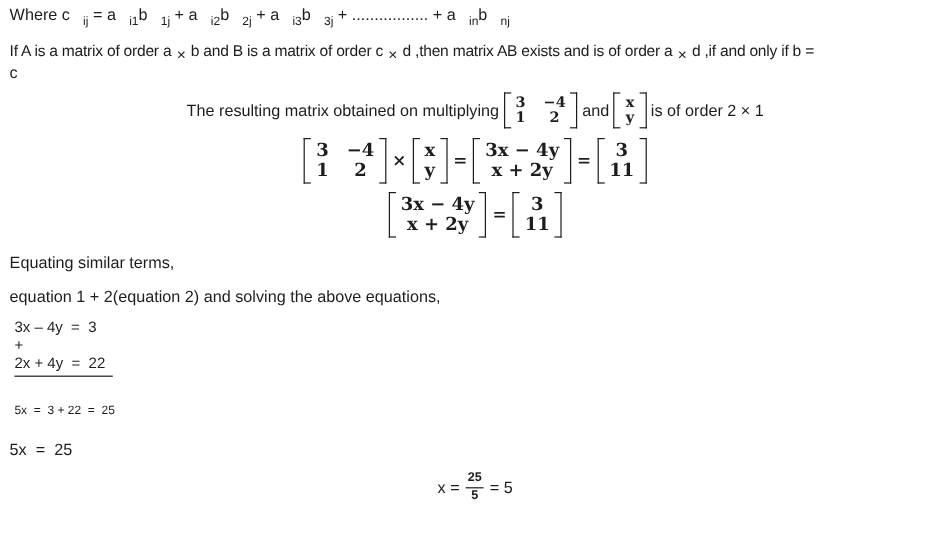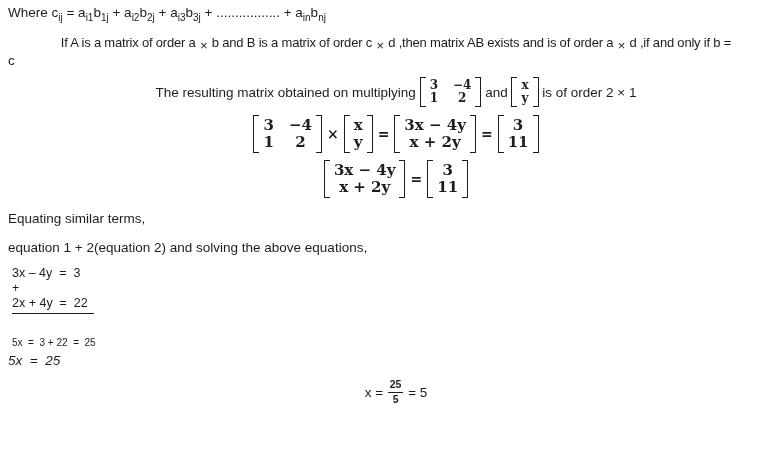--- a/index.html
+++ b/index.html
@@ -6,55 +6,55 @@
   .page {
     width:784px; height:454px; box-sizing:border-box;
     background:#ffffff; color:#1d1d1f;
     font-family:"Liberation Sans","DejaVu Sans",sans-serif;
     font-size:13.5px;
     padding:4px 0 0 8px;
     overflow:hidden;
     position:relative;
   }
   .row { white-space:pre; line-height:18px; }
-  sub { font-size:10px; line-height:0; }
+  sub { font-size:10px; line-height:0;margin-left:11px; }
   .lowx { position:relative; top:3px; display:inline-block; margin:0 1px; }
   .tight { letter-spacing:-0.2px; }
   .flexrow { display:flex; align-items:center; white-space:pre;justify-content:center; }
 
   
   .matrix { display:inline-flex; align-items:stretch;
             font-family:"DejaVu Serif","Liberation Serif",serif; font-weight:700; }
   .m-lg { font-size:15px; }
   .m-sm { font-size:12px; }
   .bl { width:5px; border:1.5px solid #1d1d1f; border-right:none; }
   .br { width:5px; border:1.5px solid #1d1d1f; border-left:none; }
   .cells { display:grid; align-content:center; justify-items:center;
            padding:2px 4px; line-height:1.12; }
   .g2 { grid-template-columns:auto auto; column-gap:15px; }
   .g1 { grid-template-columns:auto; }
   .op { font-family:"DejaVu Serif","Liberation Serif",serif; font-weight:700;
         font-size:14px; margin:0 5px; }
 
   
-  #r2  { margin-top:12px; font-size:13px;text-align:center; }
+  #r2  { margin-top:12px; font-size:13px; }
   #r3  { margin-top:1px; line-height:15px; }
   #r4  { margin-top:8px; height:32px; }
   #r5  { margin-top:6px; height:40px; }
   #r6  { margin-top:4px; height:42px; }
   #r7  { margin-top:10px; }
   #r8  { margin-top:11px; }
   #r9  { margin-top:9px; }
   #r10 { margin-top:11px; }
   .work { margin-top:9px; margin-left:4px; font-size:12.5px; }
   .work .row { line-height:15px; }
   .underlined { display:inline-block; border-bottom:1.3px solid #1d1d1f;
                 padding:0 6px 2px 0; }
   #r14 { margin-top:20px; margin-left:4px; font-size:10px; }
-  #r15 { margin-top:0;font-style:italic; }
+  #r15 { margin-top:14px; }
   #r16 { margin-top:8px; height:28px; }
   .frac { display:inline-flex; flex-direction:column; align-items:center;
           font-size:10.5px; font-weight:700; line-height:1.3; margin:0 1px; }
   .frac-num { border-bottom:1.3px solid #1d1d1f; padding:0 2px; }
 </style>
 </head>
 <body>
 
 <div class="page">
 

